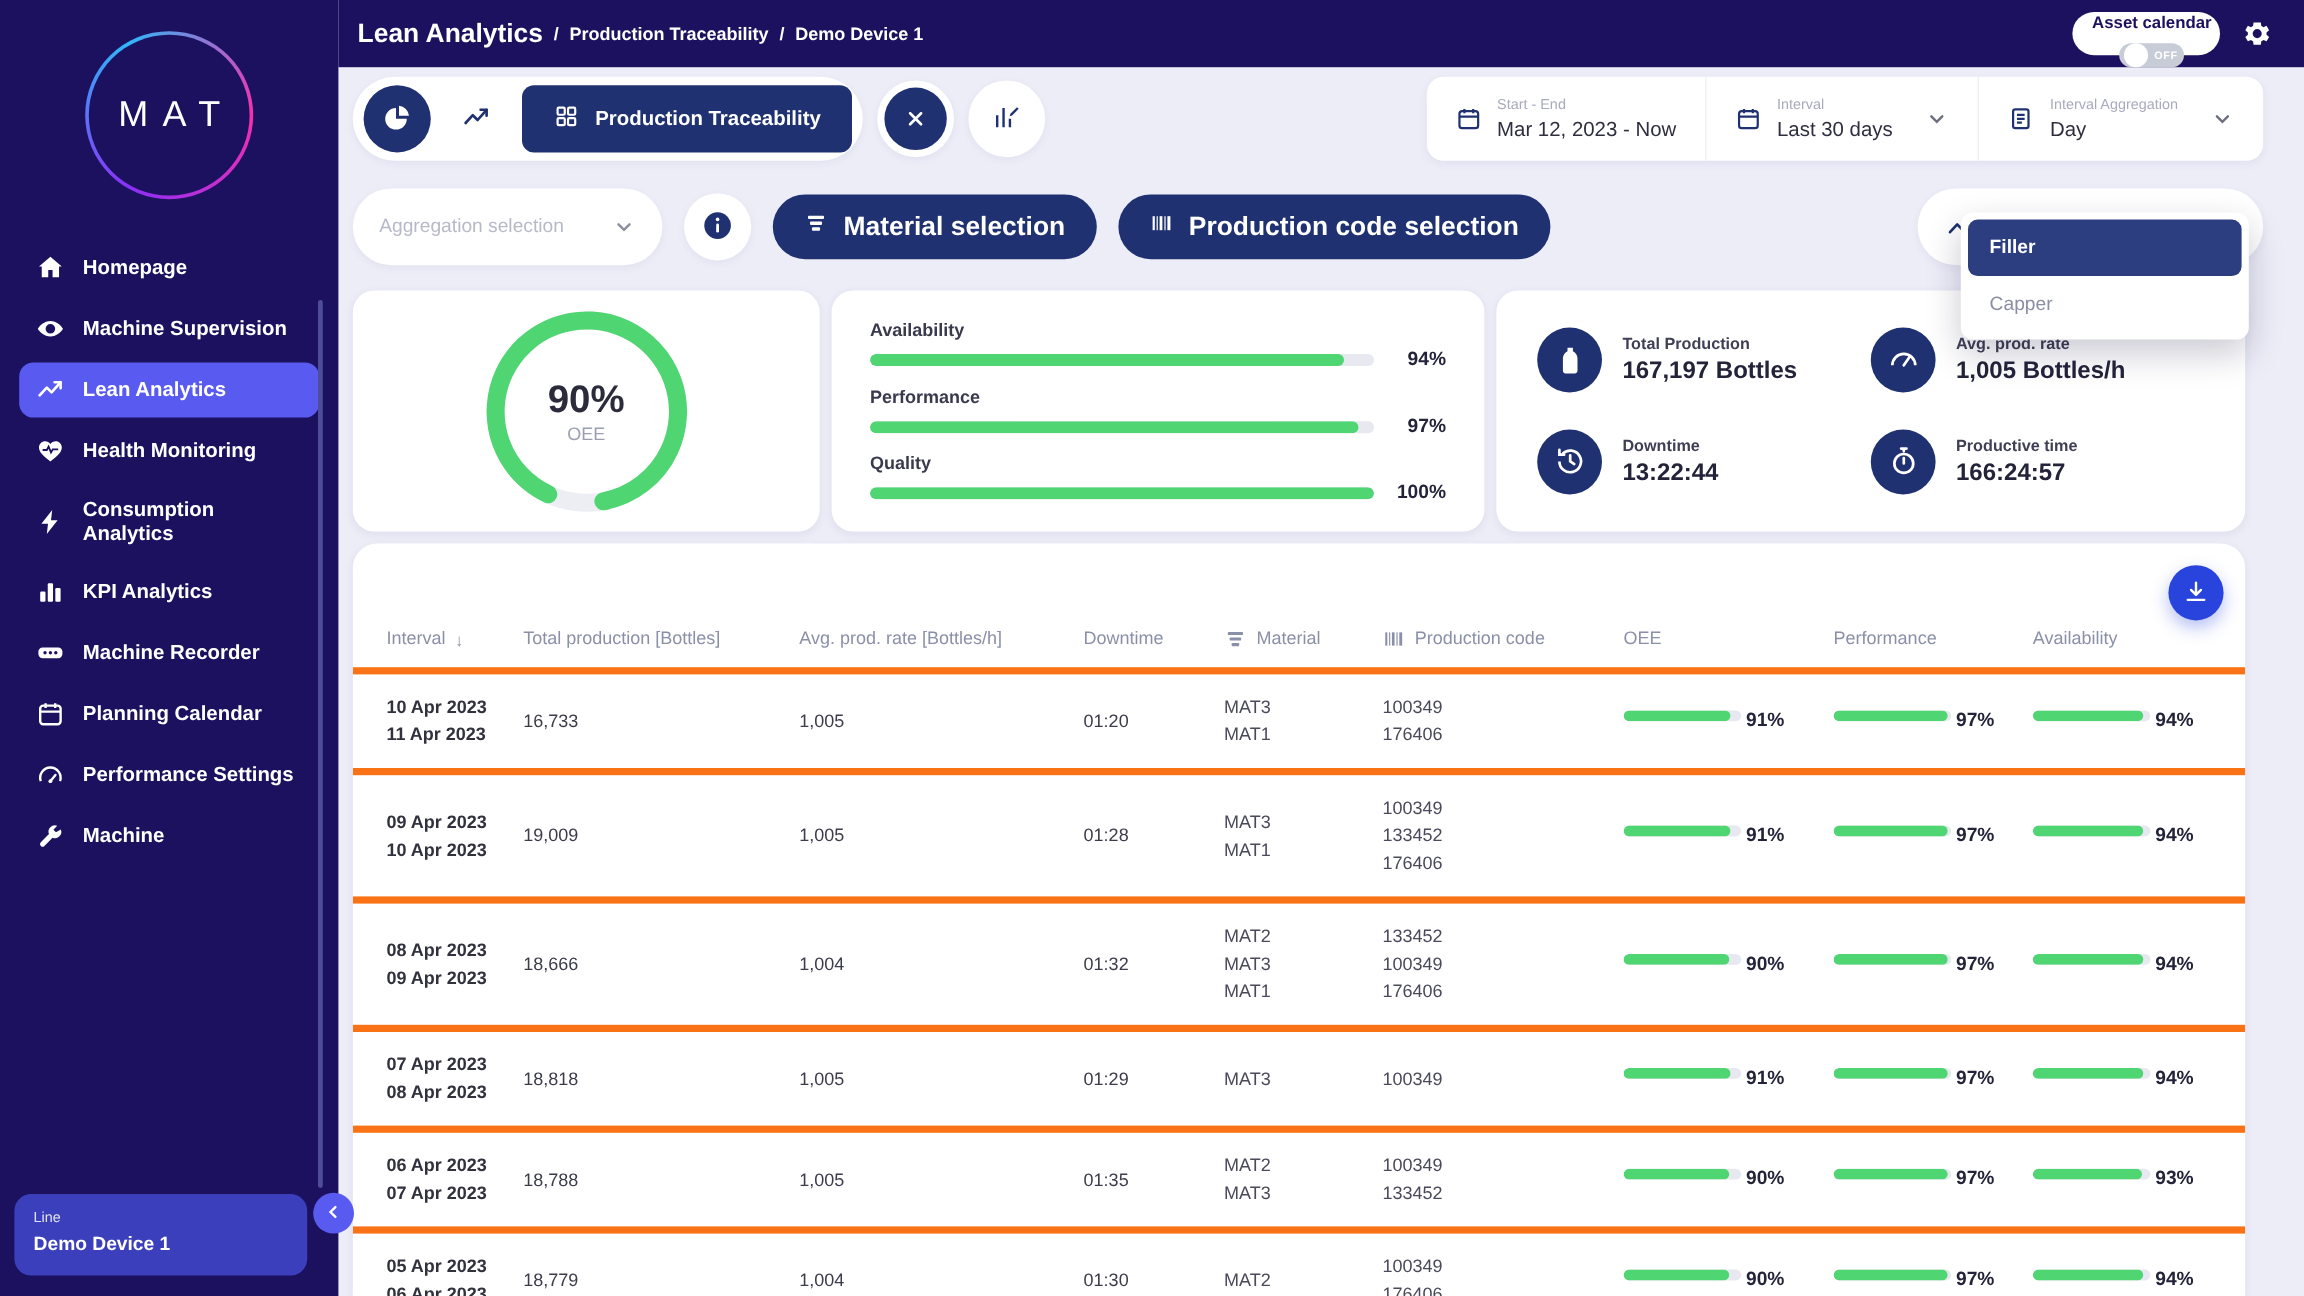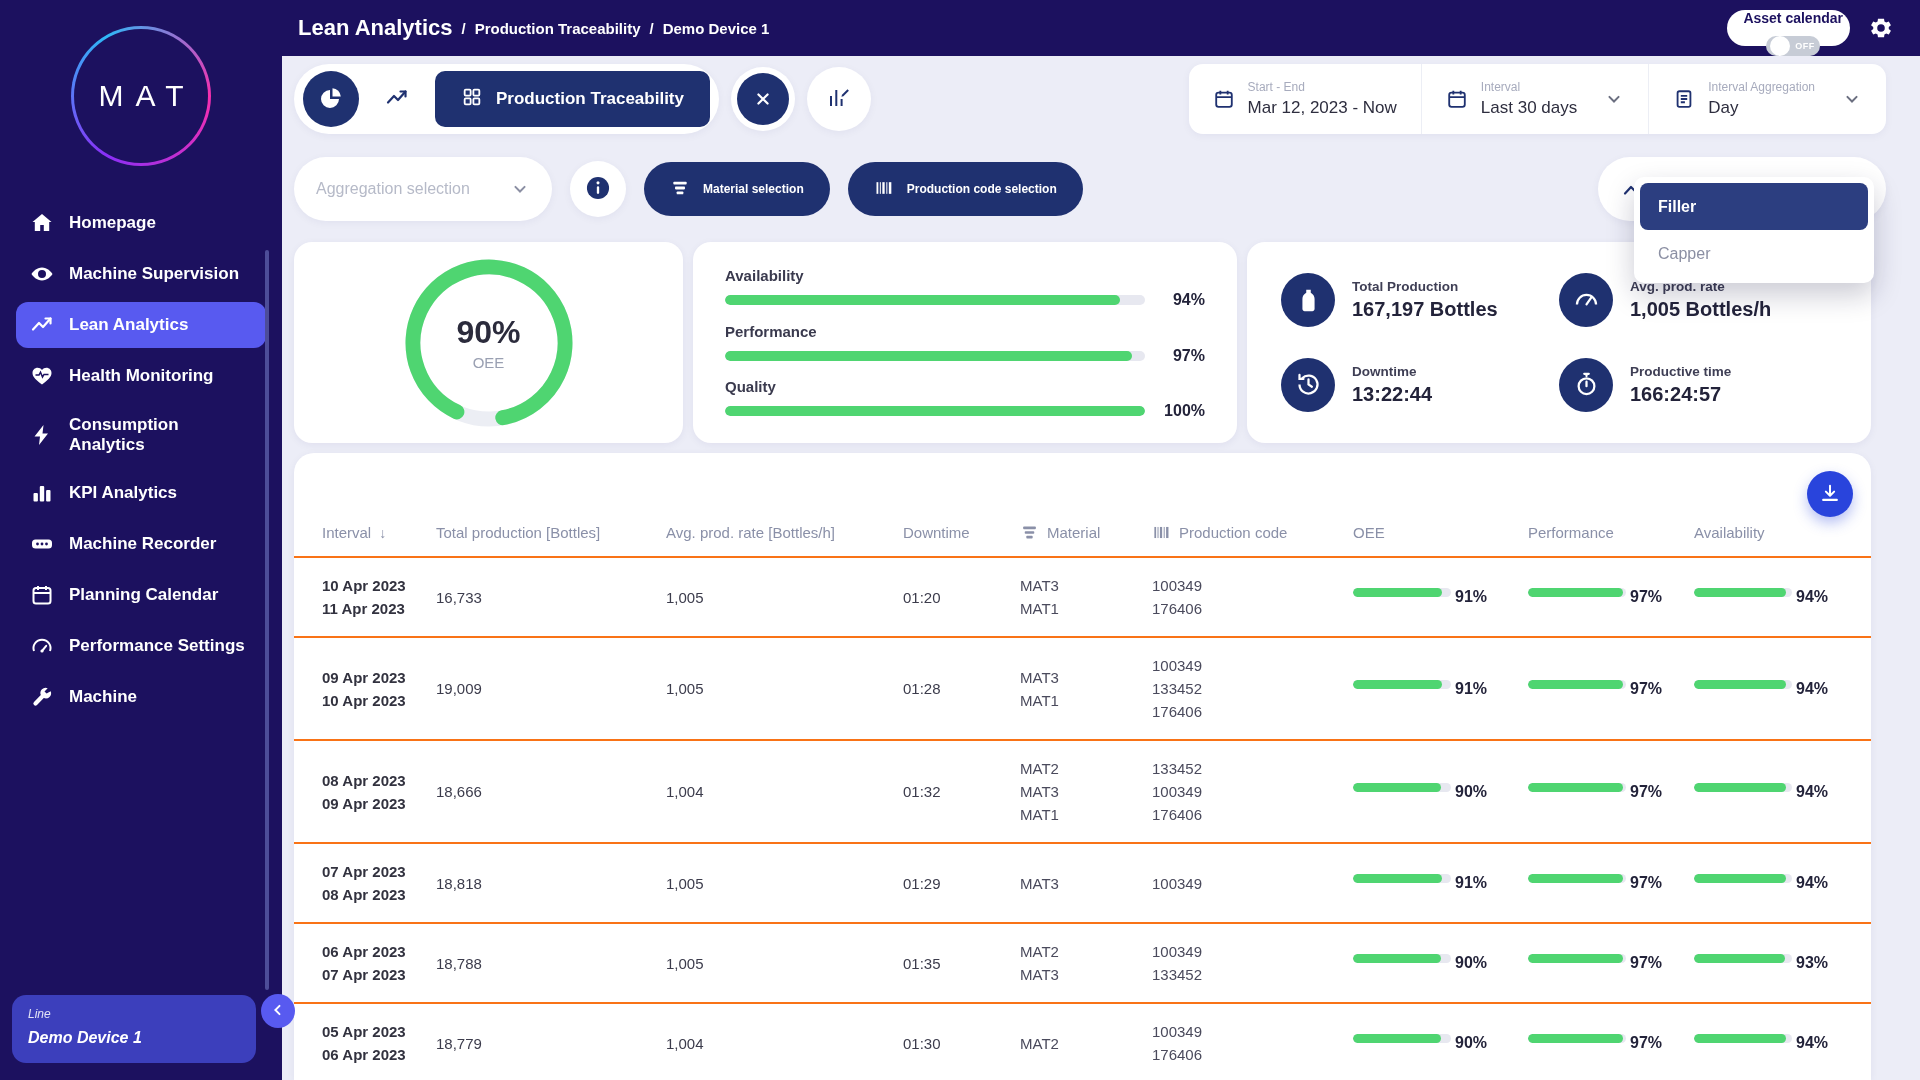--- a/index.html
+++ b/index.html
@@ -12,21 +12,21 @@
   .logo-wrap { display:flex; justify-content:center; margin-top:26px; }
   .logo-ring { width:140px; height:140px; border-radius:50%; background:conic-gradient(from 210deg,#8a2ff7,#2fb8f7,#f72fae,#8a2ff7); display:flex; align-items:center; justify-content:center; }
   .logo-inner { width:134px; height:134px; border-radius:50%; background:#1c115f; display:flex; align-items:center; justify-content:center; }
   .logo-text { color:#fff; font-size:30px; letter-spacing:12px; padding-left:12px; font-weight:400; }
   .nav { margin-top:34px; padding:0 16px; display:flex; flex-direction:column; gap:5px; }
   .nav-item { display:flex; align-items:center; gap:15px; padding:11px 14px; border-radius:12px; color:#fff; font-size:17px; font-weight:700; line-height:1.15; cursor:pointer; }
   .nav-item.active { background:#585af0; }
   .nav-icon { width:24px; height:24px; flex:0 0 24px; color:#fff; display:inline-flex; }
   .nav-icon svg { width:100%; height:100%; }
   .side-scrollbar { position:absolute; right:13px; top:250px; width:4px; height:740px; background:#4d4d99; border-radius:2px; }
-  .device-card { position:absolute; left:12px; right:26px; bottom:17px; background:#3c3fbc; border-radius:14px; padding:12px 16px 16px; color:#fff;font-style:italic; }
+  .device-card { position:absolute; left:12px; right:26px; bottom:17px; background:#3c3fbc; border-radius:14px; padding:12px 16px 16px; color:#fff; }
   .device-label { font-size:12px; opacity:.85; }
   .device-name { font-size:16px; font-weight:600; margin-top:8px; }
   .collapse-btn { position:absolute; left:261px; top:994px; width:34px; height:34px; border-radius:50%; background:#585af0; color:#fff; border:none; display:flex; align-items:center; justify-content:center; cursor:pointer; z-index:8; }
   .collapse-btn svg { width:18px; height:18px; }
 
   
   .topbar { position:absolute; left:282px; top:0; right:0; height:56px; background:#1c115f; display:flex; align-items:center; padding:0 26px 0 16px; color:#fff; z-index:5; }
   .bc-title { font-size:22px; font-weight:800; }
   .bc-sep { margin:0 9px; font-size:15px; font-weight:600; }
   .bc-crumb { font-size:15px; font-weight:600; }
@@ -61,21 +61,21 @@
   .seg-value { font-size:17px; color:#2e2e3f; }
   .seg-chevron { width:20px; height:20px; color:#6b6f80; margin-left:14px; }
   .seg-chevron svg { width:100%; height:100%; }
 
   
   .filter-row { position:absolute; left:294px; top:156px; right:34px; height:66px; display:flex; align-items:center; gap:18px; }
   .agg-select { width:258px; height:64px; background:#fff; border-radius:32px; display:flex; align-items:center; justify-content:space-between; padding:0 22px; color:#b6bac8; font-size:16px; cursor:pointer; box-shadow:0 2px 8px rgba(28,17,95,.05); }
   .agg-select .seg-chevron { margin-left:0; color:#8b8fa3; }
   .info-btn { width:56px; height:56px; border-radius:50%; background:#fff; border:none; display:flex; align-items:center; justify-content:center; cursor:pointer; box-shadow:0 2px 8px rgba(28,17,95,.05); }
   .info-btn svg { width:28px; height:28px; }
-  .pill-btn { height:54px; border-radius:27px; background:#1f3170; color:#fff; display:flex; align-items:center; gap:13px; padding:0 26px; font-size:12px; font-weight:600; border:none; cursor:pointer; }
+  .pill-btn { height:54px; border-radius:27px; background:#1f3170; color:#fff; display:flex; align-items:center; gap:13px; padding:0 26px; font-size:22px; font-weight:600; border:none; cursor:pointer; }
   .pill-btn svg { width:20px; height:20px; }
   .machine-control { margin-left:auto; width:288px; height:64px; background:#fff; border-radius:32px; display:flex; align-items:center; padding:0 24px; position:relative; box-shadow:0 2px 8px rgba(28,17,95,.05); }
   .machine-trend { width:24px; height:24px; color:#1f3170; }
   .machine-trend svg { width:100%; height:100%; }
   .dropdown-panel { position:absolute; top:20px; left:36px; width:240px; background:#fff; border-radius:10px; padding:6px; box-shadow:0 12px 28px rgba(20,20,60,.22); z-index:30; }
   .dd-option { height:47px; display:flex; align-items:center; padding:0 18px; font-size:16px; color:#8b8fa3; border-radius:8px; cursor:pointer; }
   .dd-option.selected { background:#2c3e80; color:#fff; font-weight:600; }
 
   
   .kpi-row { position:absolute; left:294px; top:242px; right:49px; height:201px; display:flex; gap:10px; }
@@ -103,21 +103,21 @@
   
   .table-card { position:absolute; left:294px; top:453px; right:49px; bottom:0; background:#fff; border-radius:20px 20px 0 0; overflow:hidden; box-shadow:0 2px 8px rgba(28,17,95,.06); }
   .download-btn { position:absolute; top:18px; right:18px; width:46px; height:46px; border-radius:50%; background:#2944dc; color:#fff; border:none; display:flex; align-items:center; justify-content:center; cursor:pointer; box-shadow:0 6px 14px rgba(41,68,220,.35); }
   .download-btn svg { width:22px; height:22px; }
   .tgrid { display:grid; grid-template-columns:114px 230px 237px 117px 132px 201px 175px 166px 1fr; padding:0 20px 0 28px; align-items:center; }
   .thead { margin-top:70px; color:#8a90a8; font-size:15px; padding-bottom:14px; }
   .th { display:flex; align-items:center; gap:8px; }
   .th .hicon { width:19px; height:19px; color:#8a90a8; display:inline-flex; }
   .th .hicon svg { width:100%; height:100%; }
   .sort-arrow { font-size:14px; }
-  .trow { border-top:2px solid #f97316; padding-top:16px; padding-bottom:16px; min-height:76px; }
+  .trow { border-top:6px solid #f97316; padding-top:16px; padding-bottom:16px; min-height:76px; }
   .dates div { font-weight:700; color:#32323f; font-size:15px; line-height:23px; }
   .num { font-size:15px; color:#3c3c4c; }
   .mats div, .codes div { font-size:15px; color:#4a4a5c; line-height:23px; }
   .metric { display:flex; align-items:flex-start; gap:4px; }
   .mtrack { width:98px; height:9px; border-radius:5px; background:#e7e8f0; overflow:hidden; display:block; }
   .mfill { display:block; height:100%; background:#4fd571; border-radius:5px; }
   .metric b { font-size:16px; color:#23233a; }
 </style>
 </head>
 <body>

